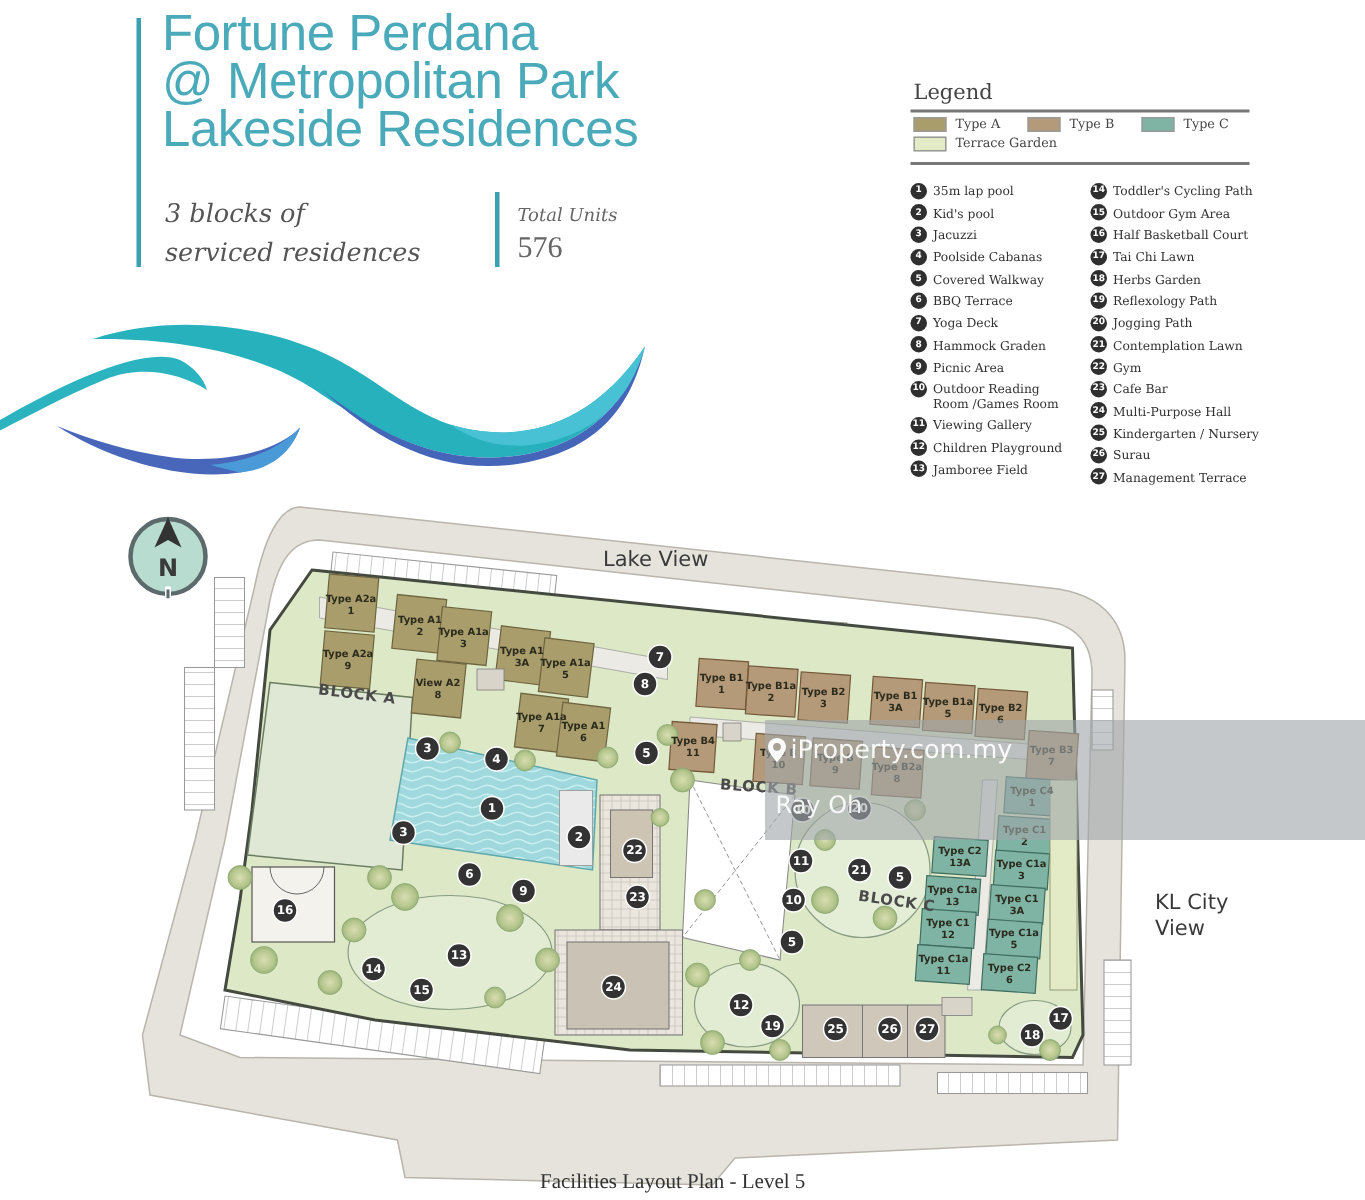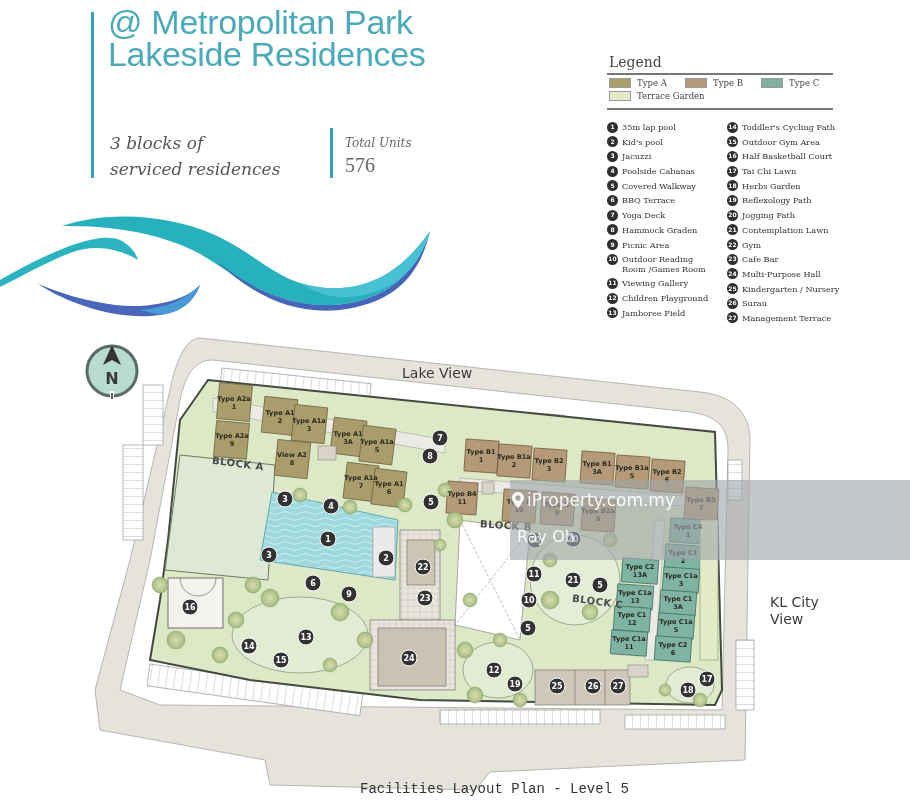--- a/index.html
+++ b/index.html
@@ -33,21 +33,21 @@
   .fac-col { width: 112px; }
   .fac-col.c2 { width: 118px; margin-left: 0; }
   .fac-item { display: flex; align-items: flex-start; font-family: "DejaVu Serif", serif; font-size: 8.2px;
               color: #333; line-height: 10px; margin-bottom: 4.2px; }
   .fac-num { flex: 0 0 auto; width: 11px; height: 11px; border-radius: 50%; background: #2f2f2f; color: #fff;
              font-family: "DejaVu Sans", sans-serif; font-size: 6px; font-weight: bold; display: flex;
              align-items: center; justify-content: center; margin-right: 4px; margin-top: -0.5px; }
   .label { position: absolute; font-family: "DejaVu Sans", sans-serif; color: #3a3a3a; }
   .lake-view { left: 402px; top: 45px; font-size: 14px; }
   .kl-view { left: 770px; top: 274px; font-size: 14px; line-height: 17px; }
-  .plan-caption { position: absolute; left: 360px; top: 781px; font-family: Liberation Mono, monospace; font-size: 14px; color: #333; }
+  .plan-caption { position: absolute; left: 360px; top: 781px; font-family: Liberation Serif, serif; font-size: 14px; color: #333; }
 
   .unit { position: absolute; font-family: "DejaVu Sans", sans-serif; font-size: 6.6px; font-weight: bold;
           color: #2b2b1e; text-align: center; line-height: 8px; transform: translate(-50%, -50%); white-space: nowrap; }
   .block-label { position: absolute; font-family: "DejaVu Sans", sans-serif; font-size: 10px; font-weight: bold;
                  color: #4a4a4a; letter-spacing: 0.5px; }
   .pin { position: absolute; width: 17px; height: 17px; border-radius: 50%; background: #333; color: #fff;
          font-family: "DejaVu Sans", sans-serif; font-size: 8px; font-weight: bold; display: flex;
          align-items: center; justify-content: center; transform: translate(-50%, -50%); border: 1px solid #fff; }
 
   .compass { position: absolute; left: 84px; top: 343px; width: 56px; height: 56px; }
@@ -57,20 +57,21 @@
   .watermark-logo { position: absolute; left: 512px; top: 490px; font-family: "DejaVu Sans", sans-serif; font-size: 17px;
                     color: rgba(255,255,255,0.92); display: flex; align-items: center; gap: 3px; }
   .watermark-logo .pin-icon { width: 12px; height: 16px; }
   .watermark-agent { position: absolute; left: 517px; top: 527px; font-family: "DejaVu Sans", sans-serif; font-size: 16px; color: rgba(255,255,255,0.9); }
 </style>
 </head>
 <body>
 
 <div class="title-bar"></div>
 <div class="title">
+  <div>Fortune Perdana</div>
   <div>@ Metropolitan Park</div>
   <div>Lakeside Residences</div>
 </div>
 <div class="subtitle">
   <div>3 blocks of</div>
   <div>serviced residences</div>
 </div>
 <div class="units-bar"></div>
 <div class="units-label">Total Units</div>
 <div class="units-value">576</div>

